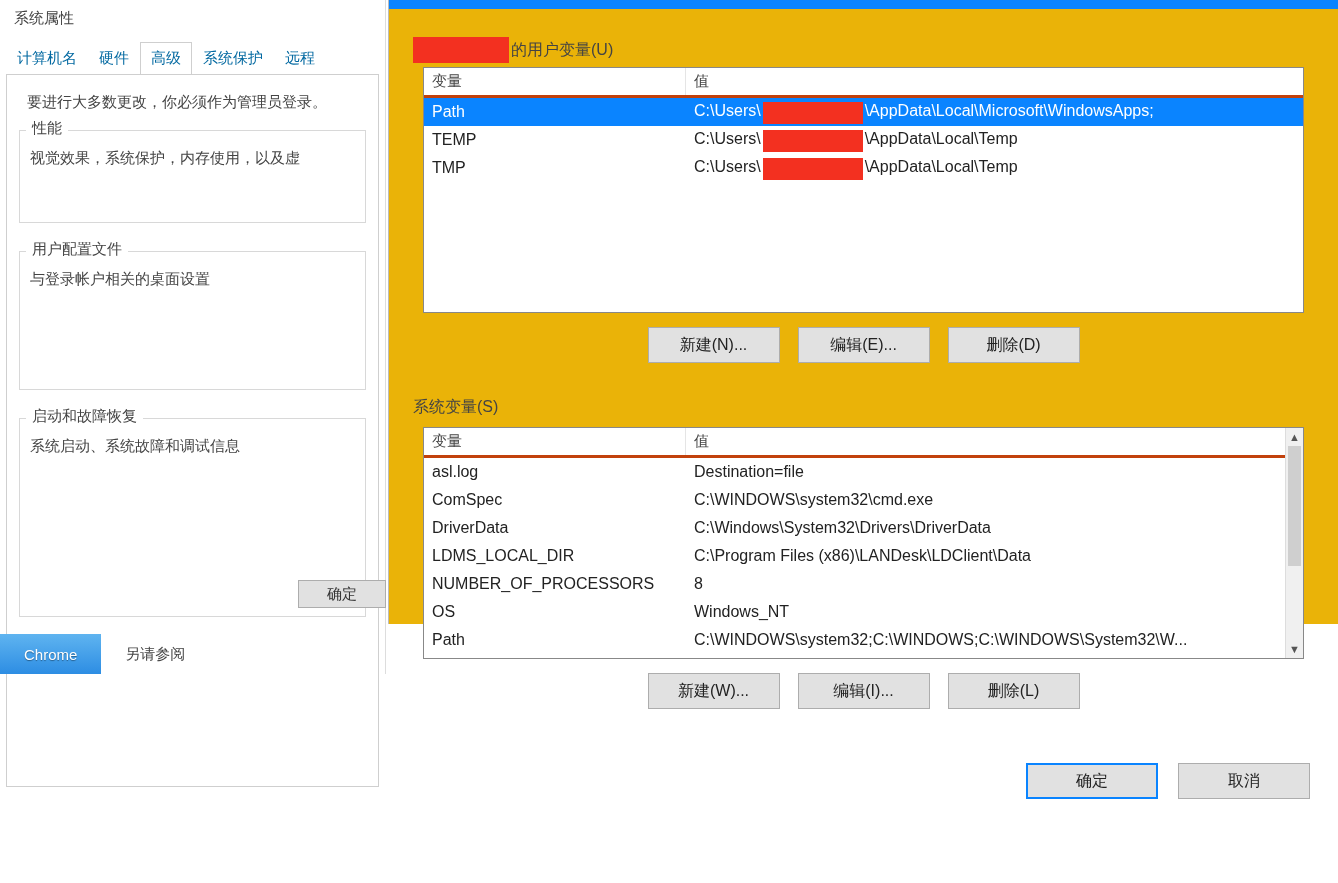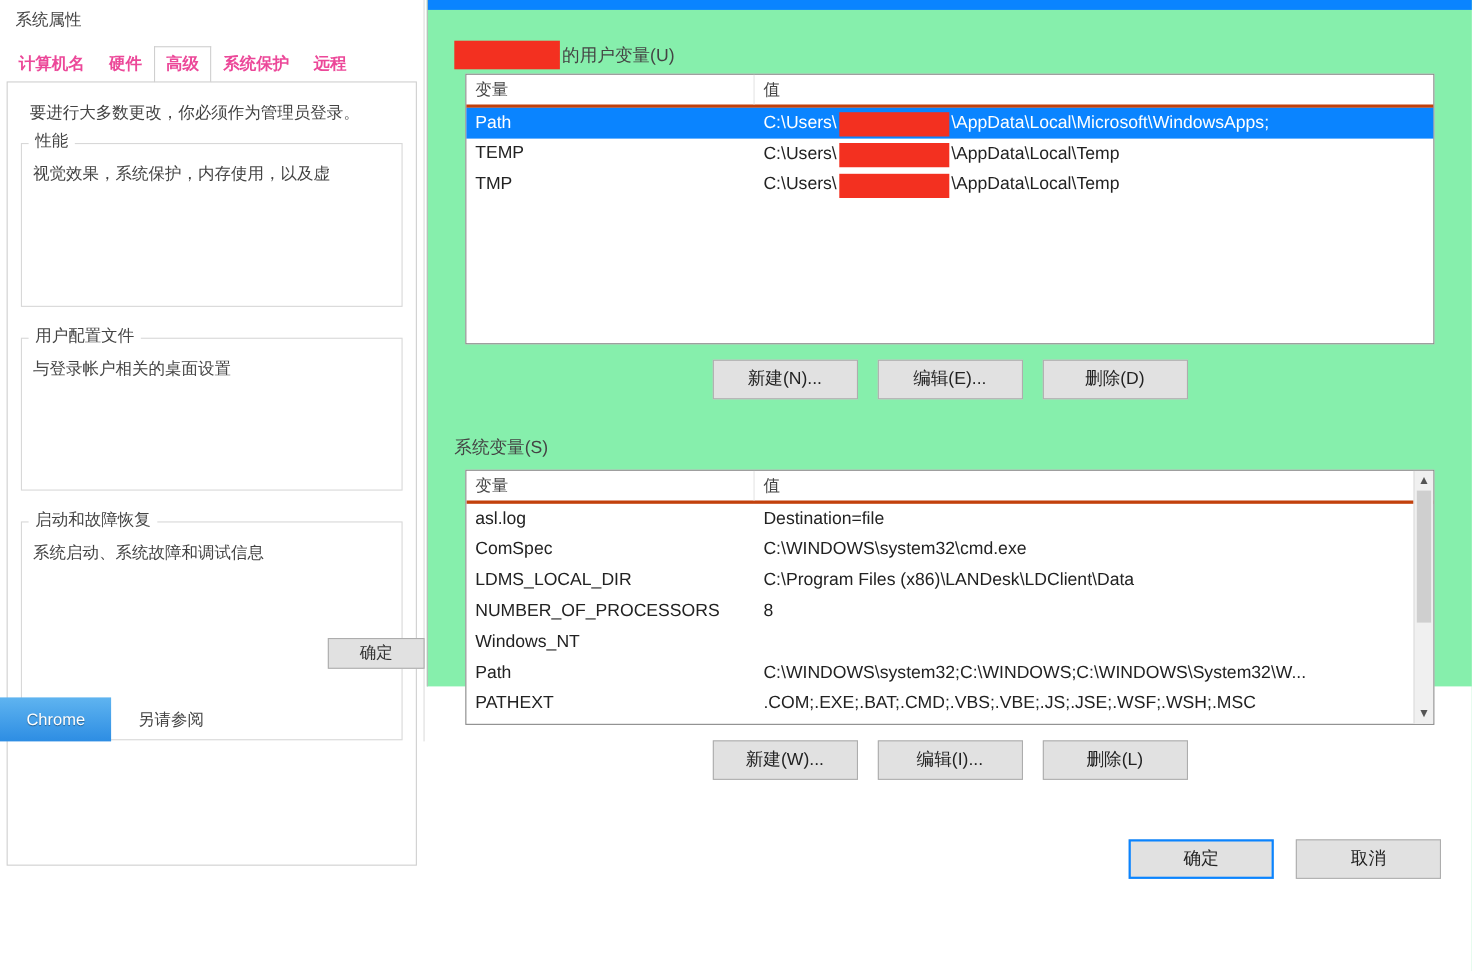--- a/index.html
+++ b/index.html
@@ -30,23 +30,22 @@
     color: #444;
   }
   .tabs {
     display: flex;
     margin: 0 6px -1px;
     font-size: 15px;
   }
   .tabs .tab {
     padding: 6px 10px;
     border: 1px solid transparent;
-    color: #ec4899;
+    color: #0369a1;
     cursor: default;
-    font-weight: bold;
   }
   .tabs .tab.active {
     border: 1px solid #cfcfcf;
     border-bottom-color: #fff;
     background: #fff;
   }
   .tabpage {
     margin: 0 6px;
     border: 1px solid #cfcfcf;
     padding: 14px 12px 60px;
@@ -118,21 +117,21 @@
     text-shadow: 0 1px 1px rgba(0,0,0,0.4);
   }
 
   
   .envdlg {
     position: absolute;
     left: 388px;
     top: 0;
     width: 950px;
     height: 624px;
-    background: #86efac;
+    background: #eab308;
     border-left: 1px solid #bcbcbc;
   }
   .envdlg .titlebar {
     height: 9px;
     background: #0a84ff;
   }
   .fieldset {
     position: relative;
     margin: 34px 20px 12px;
     padding: 16px 14px 12px;
@@ -258,21 +257,21 @@
     <div class="tab">计算机名</div>
     <div class="tab">硬件</div>
     <div class="tab active">高级</div>
     <div class="tab">系统保护</div>
     <div class="tab">远程</div>
   </div>
 
   <div class="tabpage">
     <div class="intro">要进行大多数更改，你必须作为管理员登录。</div>
 
-    <div class="group" style="padding-bottom:110px;">
+    <div class="group" style="padding-bottom:54px;">
       <div class="legend">性能</div>
       <div>视觉效果，系统保护，内存使用，以及虚</div>
     </div>
 
     <div class="group" style="padding-bottom:100px;">
       <div class="legend">用户配置文件</div>
       <div>与登录帐户相关的桌面设置</div>
     </div>
 
     <div class="group" style="padding-bottom:160px;">
@@ -339,28 +338,33 @@
       <div class="rows" id="sys-rows">
           <div class="row">
             <div class="cell var">asl.log</div>
             <div class="cell valcell">Destination=file</div>
           </div>
           <div class="row">
             <div class="cell var">ComSpec</div>
             <div class="cell valcell">C:\WINDOWS\system32\cmd.exe</div>
           </div>
           <div class="row">
+            <div class="cell var">DriverData</div>
+            <div class="cell valcell">C:\Windows\System32\Drivers\DriverData</div>
+          </div>
+          <div class="row">
             <div class="cell var">LDMS_LOCAL_DIR</div>
             <div class="cell valcell">C:\Program Files (x86)\LANDesk\LDClient\Data</div>
           </div>
           <div class="row">
             <div class="cell var">NUMBER_OF_PROCESSORS</div>
             <div class="cell valcell">8</div>
           </div>
           <div class="row">
+            <div class="cell var">OS</div>
             <div class="cell valcell">Windows_NT</div>
           </div>
           <div class="row">
             <div class="cell var">Path</div>
             <div class="cell valcell">C:\WINDOWS\system32;C:\WINDOWS;C:\WINDOWS\System32\W...</div>
           </div>
           <div class="row">
             <div class="cell var">PATHEXT</div>
             <div class="cell valcell">.COM;.EXE;.BAT;.CMD;.VBS;.VBE;.JS;.JSE;.WSF;.WSH;.MSC</div>
           </div>

